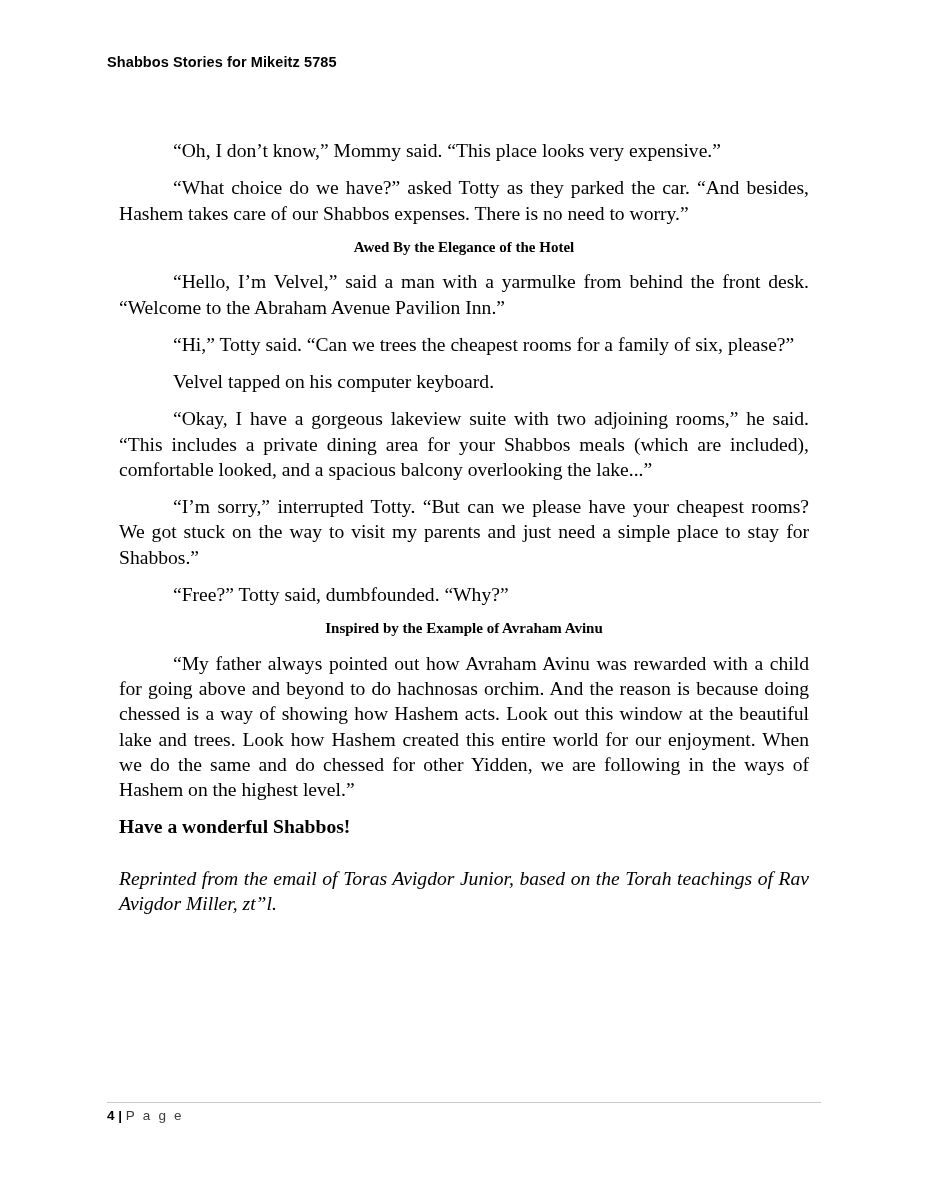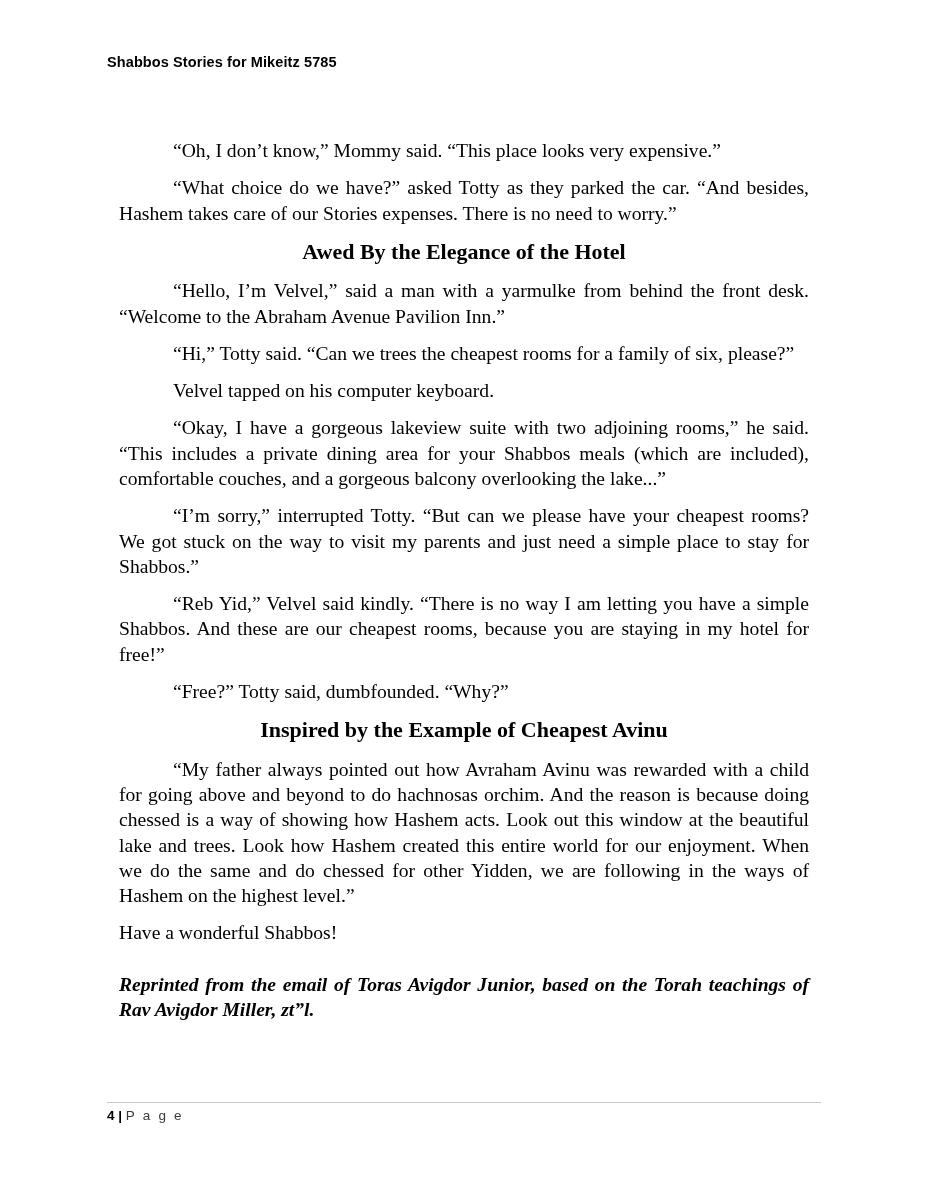--- a/index.html
+++ b/index.html
@@ -45,38 +45,38 @@
     font-size: 19.6px;
     line-height: 1.29;
     text-align: justify;
     text-justify: inter-word;
   }
   p.indent {
     text-indent: 54px;
   }
   p.noindent {
     text-indent: 0;
+    font-weight: bold;
   }
   h2.section {
-    font-size: 22px;
+    font-size: 15px;
     font-weight: bold;
     text-align: center;
     margin: 0;
     line-height: 1.3;
   }
   .gap-before {
     margin-top: 22px;
   }
   .closing {
     margin-top: 26px;
     font-style: italic;
     font-size: 19.6px;
     line-height: 1.29;
     text-align: justify;
-    font-weight: bold;
   }
   .footer-rule {
     position: absolute;
     left: 107px;
     top: 1102px;
     width: 714px;
     height: 1px;
     background: #c9c9c9;
   }
   .footer {
@@ -102,33 +102,32 @@
 </head>
 <body>
 
 <div class="page">
 
   <div class="header">Shabbos Stories for Mikeitz 5785</div>
 
   <div class="content">
 
     <p class="indent">“Oh, I don’t know,” Mommy said. “This place looks very expensive.”</p>
-    <p class="indent">“What choice do we have?” asked Totty as they parked the car. “And besides, Hashem takes care of our Stories expenses. There is no need to worry.”</p>
+    <p class="indent">“What choice do we have?” asked Totty as they parked the car. “And besides, Hashem takes care of our Shabbos expenses. There is no need to worry.”</p>
 
     <h2 class="section gap-before">Awed By the Elegance of the Hotel</h2>
     <p class="indent">“Hello, I’m Velvel,” said a man with a yarmulke from behind the front desk. “Welcome to the Abraham Avenue Pavilion Inn.”</p>
     <p class="indent">“Hi,” Totty said. “Can we trees the cheapest rooms for a family of six, please?”</p>
     <p class="indent">Velvel tapped on his computer keyboard.</p>
-    <p class="indent">“Okay, I have a gorgeous lakeview suite with two adjoining rooms,” he said. “This includes a private dining area for your Shabbos meals (which are included), comfortable couches, and a gorgeous balcony overlooking the lake...”</p>
+    <p class="indent">“Okay, I have a gorgeous lakeview suite with two adjoining rooms,” he said. “This includes a private dining area for your Shabbos meals (which are included), comfortable looked, and a spacious balcony overlooking the lake...”</p>
 
     <p class="indent">“I’m sorry,” interrupted Totty. “But can we please have your cheapest rooms? We got stuck on the way to visit my parents and just need a simple place to stay for Shabbos.”</p>
-    <p class="indent">“Reb Yid,” Velvel said kindly. “There is no way I am letting you have a simple Shabbos. And these are our cheapest rooms, because you are staying in my hotel for free!”</p>
     <p class="indent">“Free?” Totty said, dumbfounded. “Why?”</p>
 
-    <h2 class="section gap-before">Inspired by the Example of Cheapest Avinu</h2>
+    <h2 class="section gap-before">Inspired by the Example of Avraham Avinu</h2>
     <p class="indent">“My father always pointed out how Avraham Avinu was rewarded with a child for going above and beyond to do hachnosas orchim. And the reason is because doing chessed is a way of showing how Hashem acts. Look out this window at the beautiful lake and trees. Look how Hashem created this entire world for our enjoyment. When we do the same and do chessed for other Yidden, we are following in the ways of Hashem on the highest level.”</p>
     <p class="noindent">Have a wonderful Shabbos!</p>
 
     <p class="closing">Reprinted from the email of Toras Avigdor Junior, based on the Torah teachings of Rav Avigdor Miller, zt”l.</p>
 
   </div>
 
   <div class="footer-rule"></div>
 
   <div class="footer">

